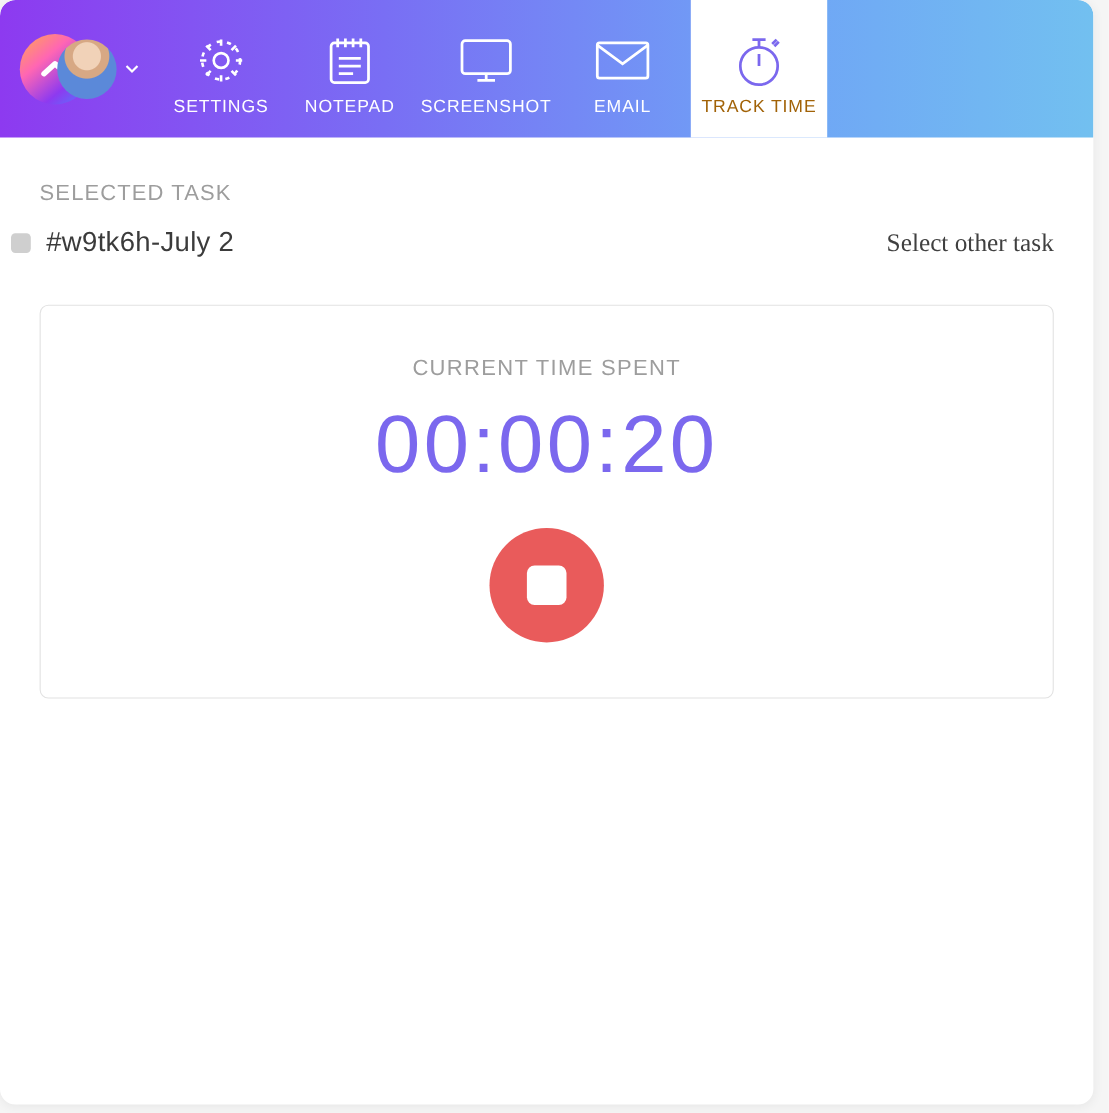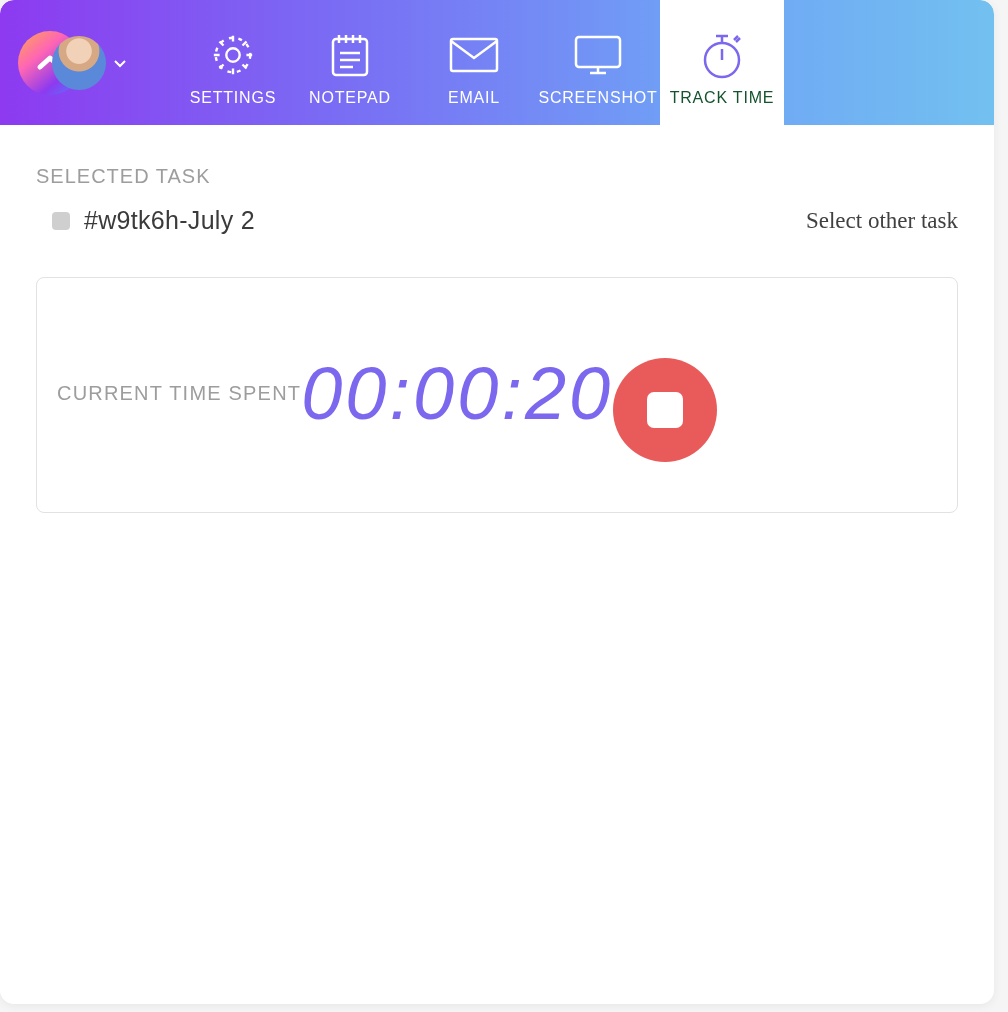--- a/index.html
+++ b/index.html
@@ -24,21 +24,20 @@
       display: flex;
       flex-direction: column;
     }
     .toolbar {
       height: 125px;
       background: linear-gradient(90deg, #8d3af0 0%, #796ef4 35%, #6fa3f6 70%, #72c0f0 100%);
       display: flex;
       align-items: center;
       border-top-left-radius: 14px;
       border-top-right-radius: 14px;
-      gap: 32px;
     }
     .brand-area {
       display: flex;
       align-items: center;
       padding-left: 18px;
       padding-right: 12px;
       height: 100%;
     }
     .brand-logo {
       position: relative;
@@ -88,21 +87,21 @@
       color: white;
       cursor: pointer;
       gap: 10px;
       padding-top: 12px;
     }
     .tab.tab-narrow {
       width: 110px;
     }
     .tab.active {
       background: white;
-      color: #14532d;
+      color: #a16207;
     }
     .tab.active .tab-icon svg {
       stroke: #7b68ee;
     }
     .tab-icon {
       height: 48px;
       display: flex;
       align-items: center;
       justify-content: center;
     }
@@ -123,21 +122,20 @@
       color: #9d9d9d;
       font-size: 20px;
       letter-spacing: 1px;
       font-weight: 400;
     }
     .task-row {
       display: flex;
       align-items: center;
       margin-top: 18px;
       justify-content: space-between;
-      margin-left: 42px;
     }
     .task-left {
       display: flex;
       align-items: center;
       gap: 14px;
     }
     .task-status-box {
       width: 18px;
       height: 18px;
       background: #cfcfcf;
@@ -154,35 +152,35 @@
       font-size: 23px;
       cursor: pointer;
       font-family: Liberation Serif, serif;
     }
     .timer-card {
       margin-top: 42px;
       border: 1px solid #e2e2e2;
       border-radius: 8px;
       padding: 46px 20px 50px 20px;
       display: flex;
-      flex-direction: row;
+      flex-direction: column;
       align-items: center;
     }
     .timer-label {
       color: #9d9d9d;
       font-size: 20px;
       letter-spacing: 1.2px;
       font-weight: 500;
     }
     .timer-value {
       color: #7b68ee;
       font-size: 74px;
       font-weight: 400;
+      margin-top: 14px;
       letter-spacing: 3px;
-      font-style: italic;
     }
     .stop-button {
       width: 104px;
       height: 104px;
       border-radius: 50%;
       background: #e95b5b;
       display: flex;
       align-items: center;
       justify-content: center;
       margin-top: 34px;
@@ -245,37 +243,37 @@
             <line x1="11" y1="22" x2="31" y2="22"></line>
             <line x1="11" y1="29" x2="31" y2="29"></line>
             <line x1="11" y1="36" x2="24" y2="36"></line>
           </svg>
         </span>
         <span class="tab-label">NOTEPAD</span>
       </div>
 
       <div class="tab">
         <span class="tab-icon">
-          <svg width="52" height="38" viewBox="0 0 52 38" stroke-width="2.5">
-            <rect x="3" y="3" width="46" height="32" rx="2"></rect>
-            <path d="M3 5 L26 22 L49 5"></path>
-          </svg>
-        </span>
-        <span class="tab-label">EMAIL</span>
-      </div>
-
-      <div class="tab">
-        <span class="tab-icon">
           <svg width="52" height="44" viewBox="0 0 52 44" stroke-width="2.5">
             <rect x="4" y="4" width="44" height="30" rx="3"></rect>
             <line x1="18" y1="40" x2="34" y2="40"></line>
             <line x1="26" y1="34" x2="26" y2="40"></line>
           </svg>
         </span>
         <span class="tab-label">SCREENSHOT</span>
+      </div>
+
+      <div class="tab">
+        <span class="tab-icon">
+          <svg width="52" height="38" viewBox="0 0 52 38" stroke-width="2.5">
+            <rect x="3" y="3" width="46" height="32" rx="2"></rect>
+            <path d="M3 5 L26 22 L49 5"></path>
+          </svg>
+        </span>
+        <span class="tab-label">EMAIL</span>
       </div>
 
       <div class="tab active">
         <span class="tab-icon">
           <svg width="46" height="50" viewBox="0 0 46 50" stroke-width="2.5">
             <circle cx="23" cy="30" r="17"></circle>
             <line x1="23" y1="30" x2="23" y2="19"></line>
             <line x1="17" y1="6" x2="29" y2="6"></line>
             <line x1="23" y1="6" x2="23" y2="13"></line>
             <line x1="37" y1="12" x2="41" y2="8"></line>

